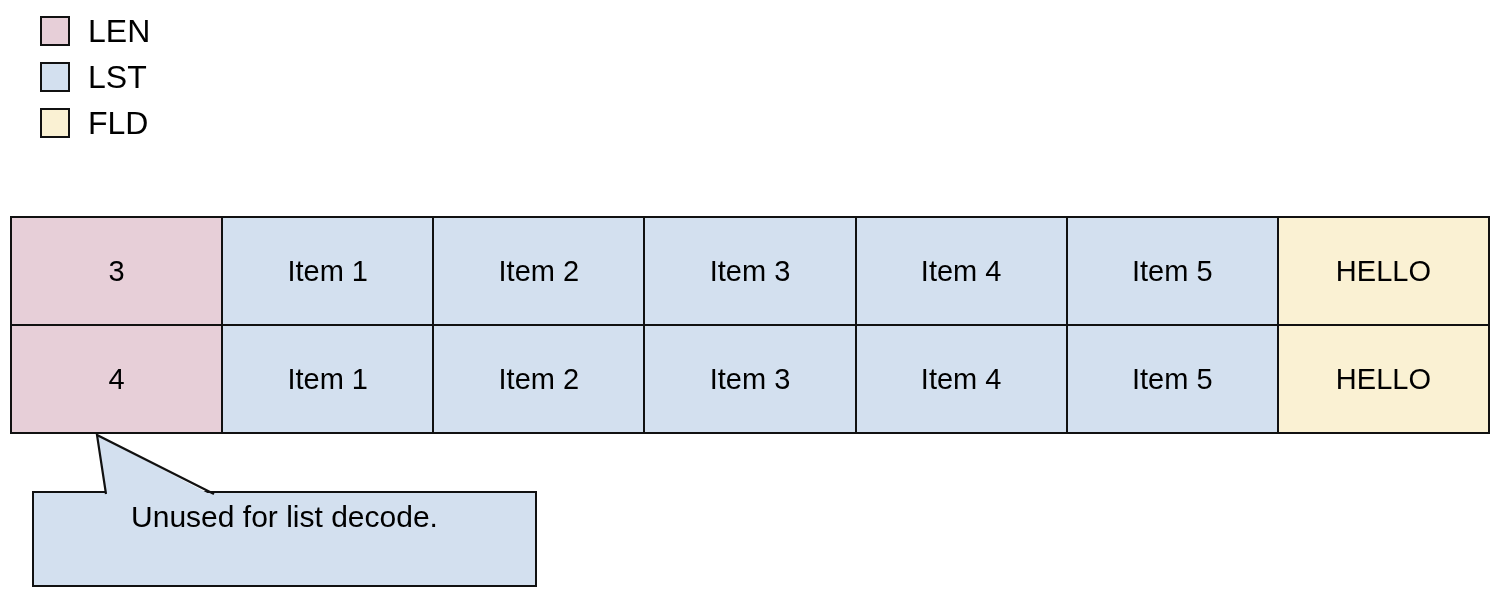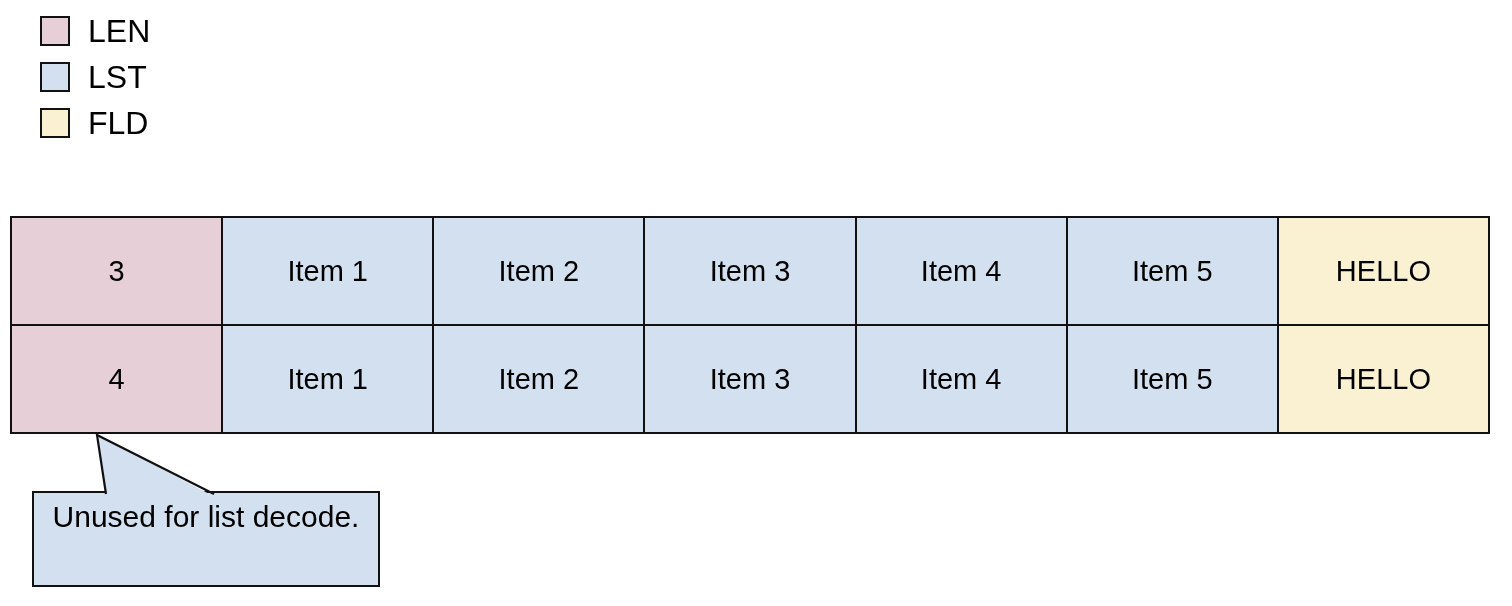--- a/index.html
+++ b/index.html
@@ -64,21 +64,21 @@
   }
   td.cell-len { background: var(--len); }
   td.cell-lst { background: var(--lst); }
   td.cell-fld { background: var(--fld); }
 
   
   .callout-box {
     position: absolute;
     left: 32px;
     top: 491px;
-    width: 348px;
+    width: 505px;
     height: 96px;
     box-sizing: border-box;
     background: var(--lst);
     border: 2px solid var(--line);
     text-align: center;
     font-size: 30px;
     line-height: 44px;
     padding-top: 2px;
   }
   .callout-tail {

